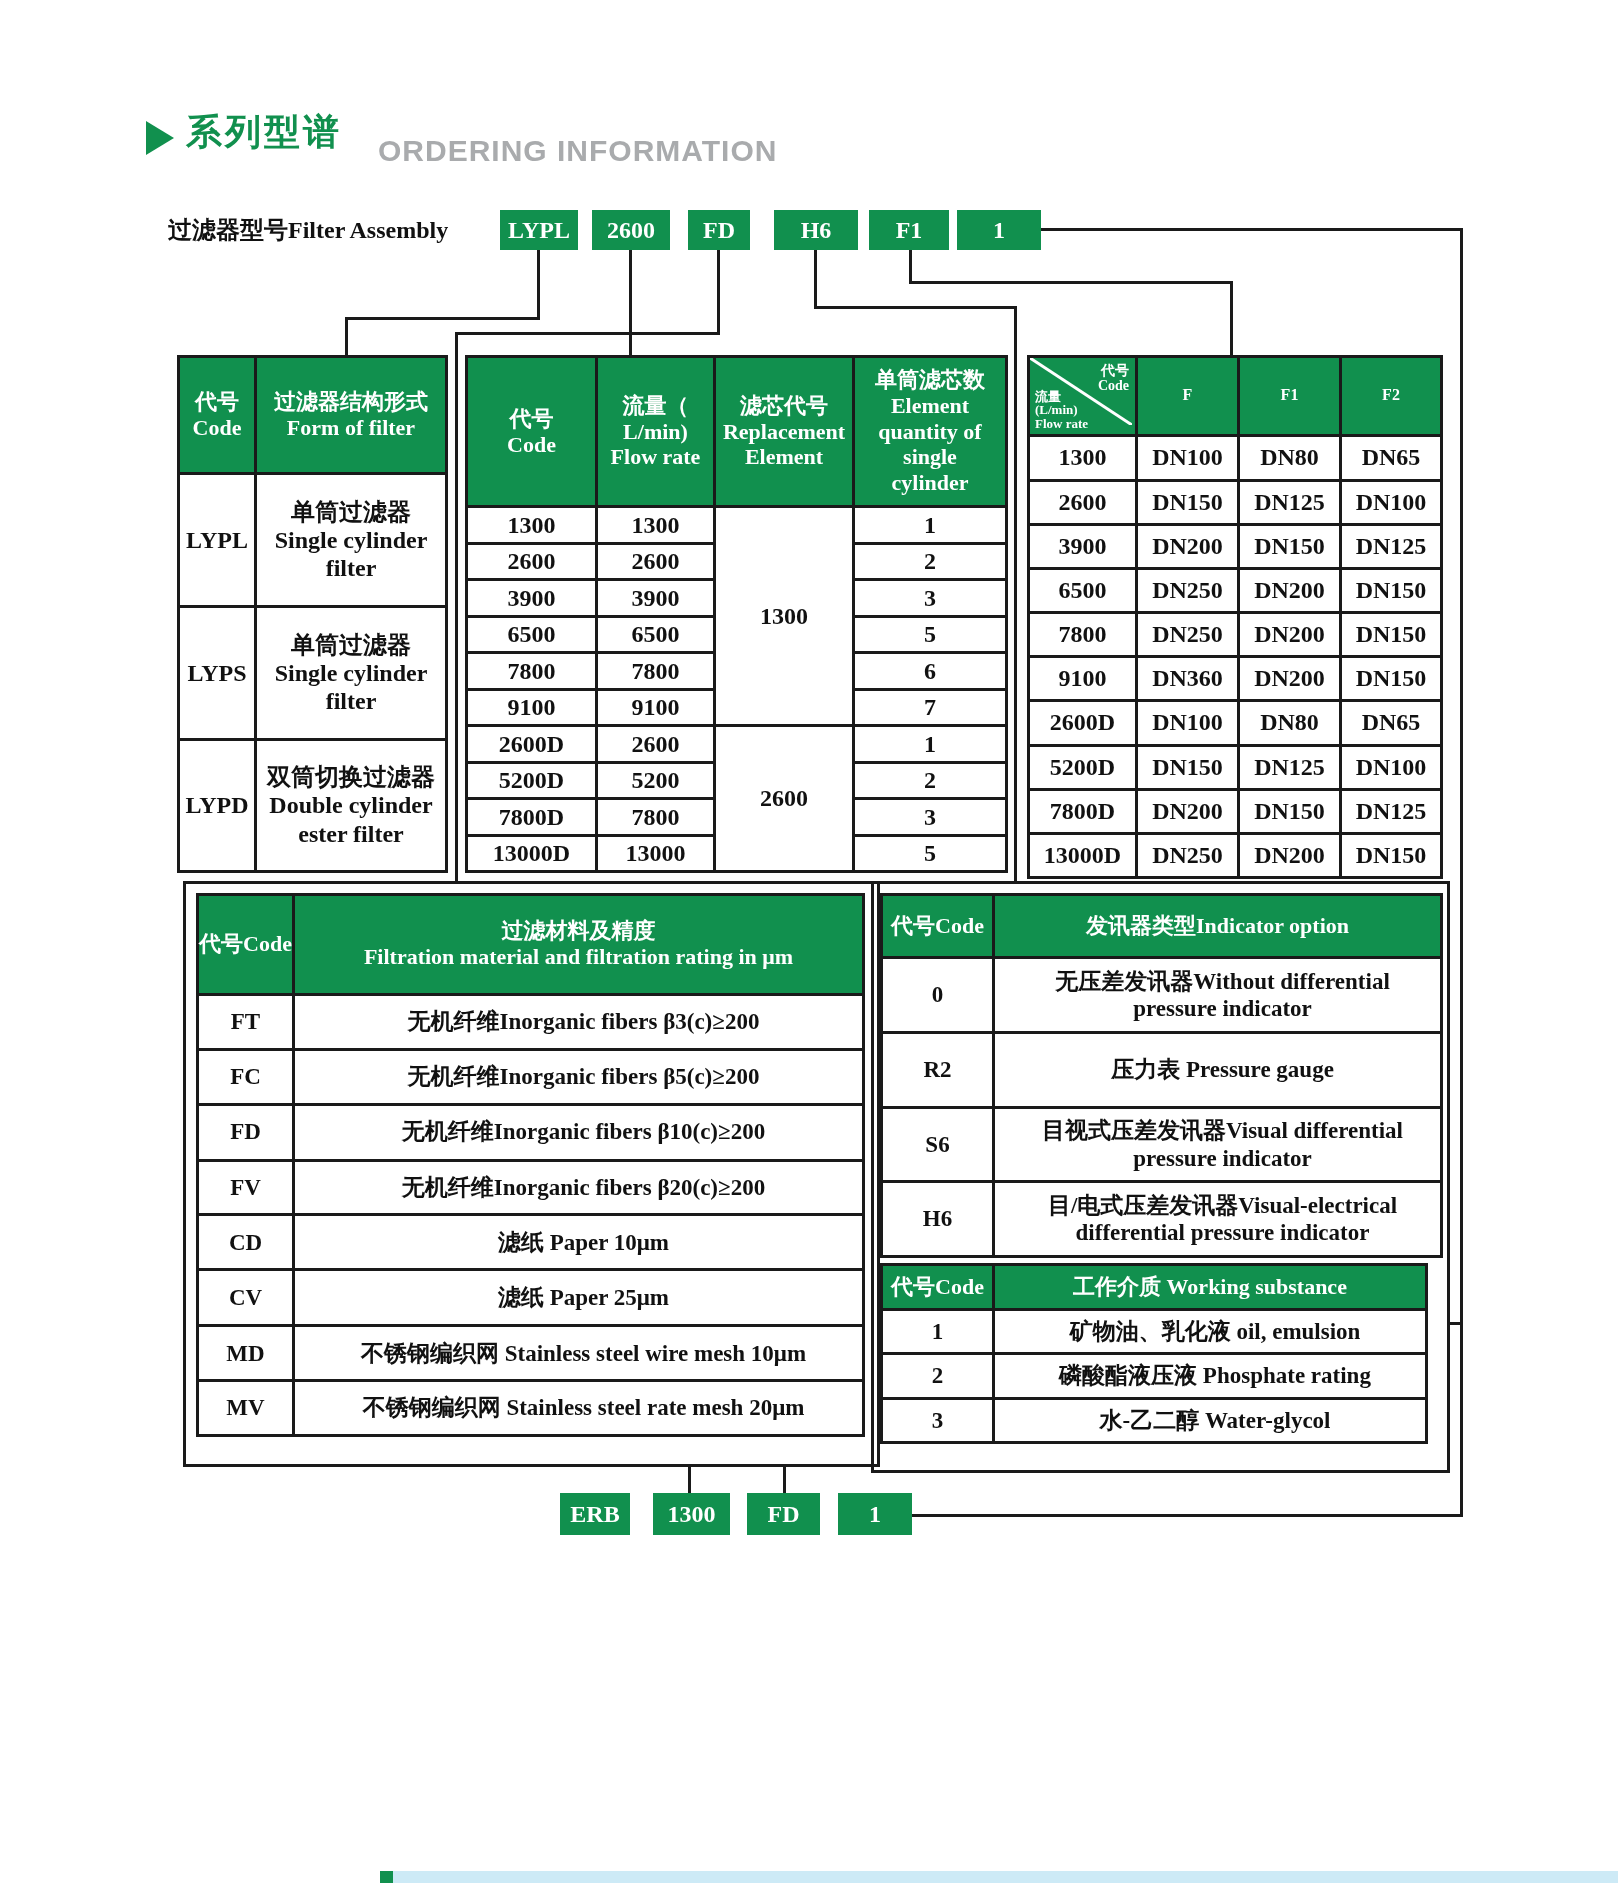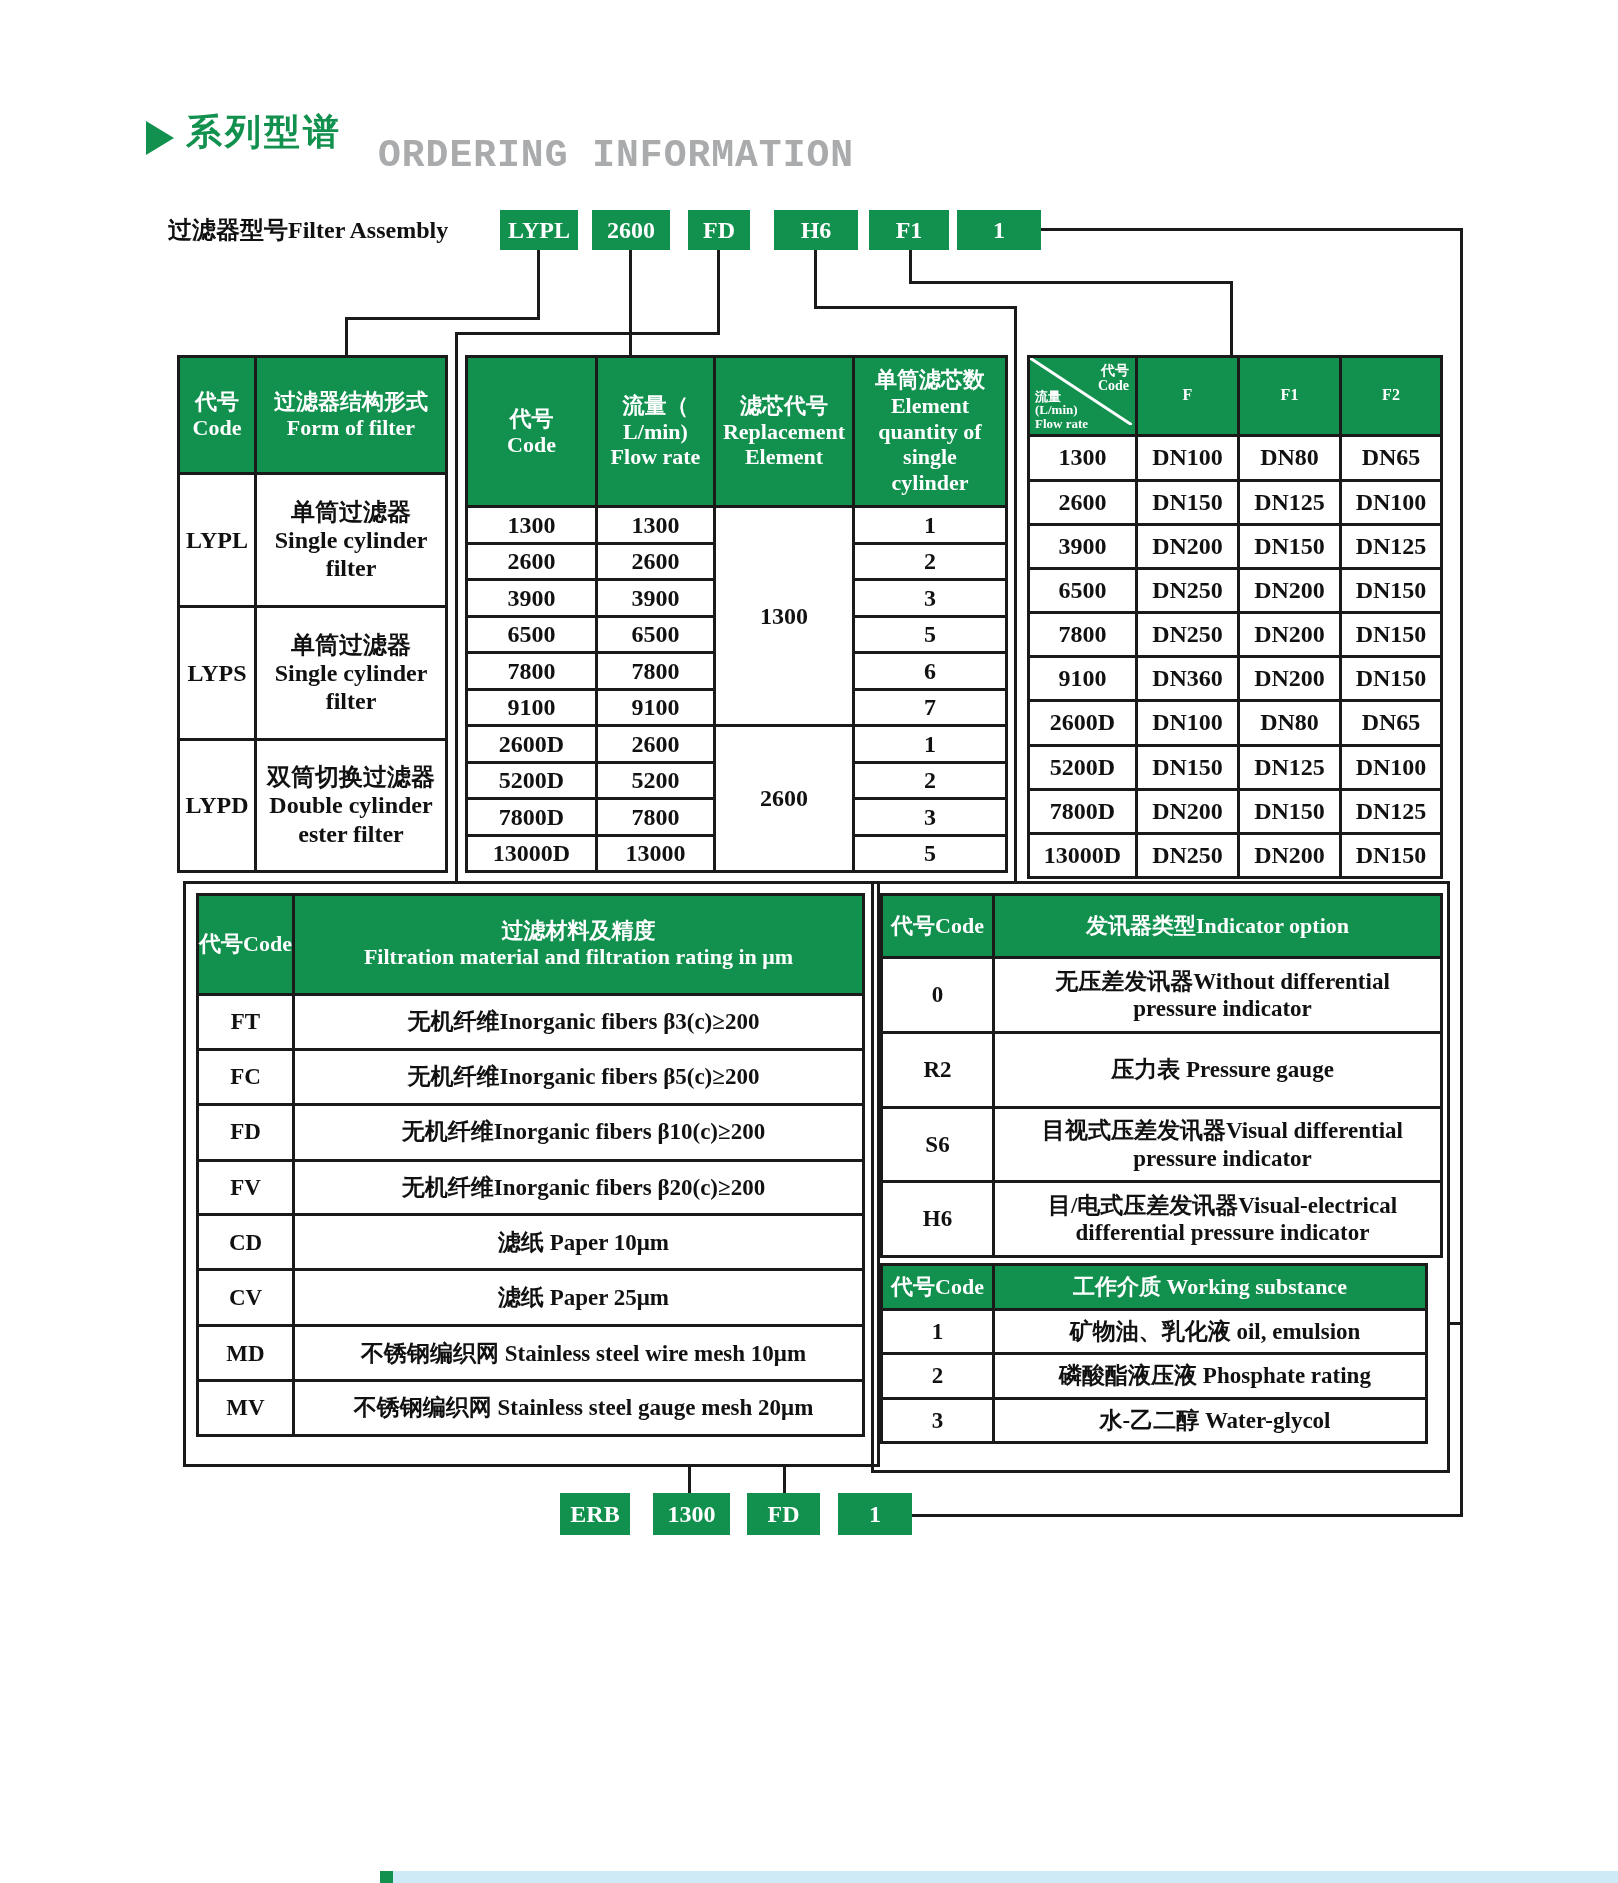--- a/index.html
+++ b/index.html
@@ -7,22 +7,22 @@
   }
   html,body{margin:0;padding:0;background:#ffffff;}
   #canvas{position:relative;width:1618px;height:1883px;background:#ffffff;overflow:hidden;
           font-family:"Liberation Serif","DejaVu Serif",serif;color:#111;}
   .ln{position:absolute;background:var(--line);}
   .gbox{position:absolute;background:var(--green);color:#fff;display:flex;align-items:center;
         justify-content:center;font-weight:700;font-size:24px;}
   .rowlabel{position:absolute;display:flex;align-items:center;font-weight:700;font-size:24px;color:#111;}
   .title-zh{position:absolute;font-family:"Liberation Sans","DejaVu Sans",sans-serif;
             font-weight:700;font-size:36px;color:var(--green);letter-spacing:3px;}
-  .title-en{position:absolute;font-family:Liberation Mono, monospace;
-            font-weight:700;font-size:38px;color:var(--gray);letter-spacing:1px;}
+  .title-en{position:absolute;font-family:Liberation Sans, sans-serif;
+            font-weight:700;font-size:30px;color:var(--gray);letter-spacing:1px;}
   .tri{position:absolute;width:0;height:0;border-left:28px solid var(--green);
        border-top:17px solid transparent;border-bottom:17px solid transparent;}
   table.t{position:absolute;border-collapse:collapse;table-layout:fixed;
           font-family:"Liberation Serif","DejaVu Serif",serif;font-weight:700;color:#111;}
   .t td,.t th{border:3px solid var(--line);text-align:center;vertical-align:middle;
               padding:0;white-space:pre-line;line-height:1.18;}
   .t th{background:var(--green);color:#fff;font-weight:700;}
   .t td{font-size:24px;background:#fff;}
   .fs22{font-size:22px;}
   .fs23 td{font-size:23px;}
@@ -304,21 +304,21 @@
     <tr style="height:51px">
           <td>CV</td>
           <td class="left">滤纸 Paper 25μm</td>
         </tr>
     <tr style="height:50px">
           <td>MD</td>
           <td class="left">不锈钢编织网 Stainless steel wire mesh 10μm</td>
         </tr>
     <tr style="height:50px">
           <td>MV</td>
-          <td class="left">不锈钢编织网 Stainless steel gauge mesh 20μm</td>
+          <td class="left">不锈钢编织网 Stainless steel rate mesh 20μm</td>
         </tr>
   </tbody>
     </table>
 
   <table class="t fs23" style="left:880px;top:893px;width:560px;height:362px;">
     <colgroup>
         <col style="width:112px">
         <col style="width:448px">
       </colgroup>
     <tbody>

